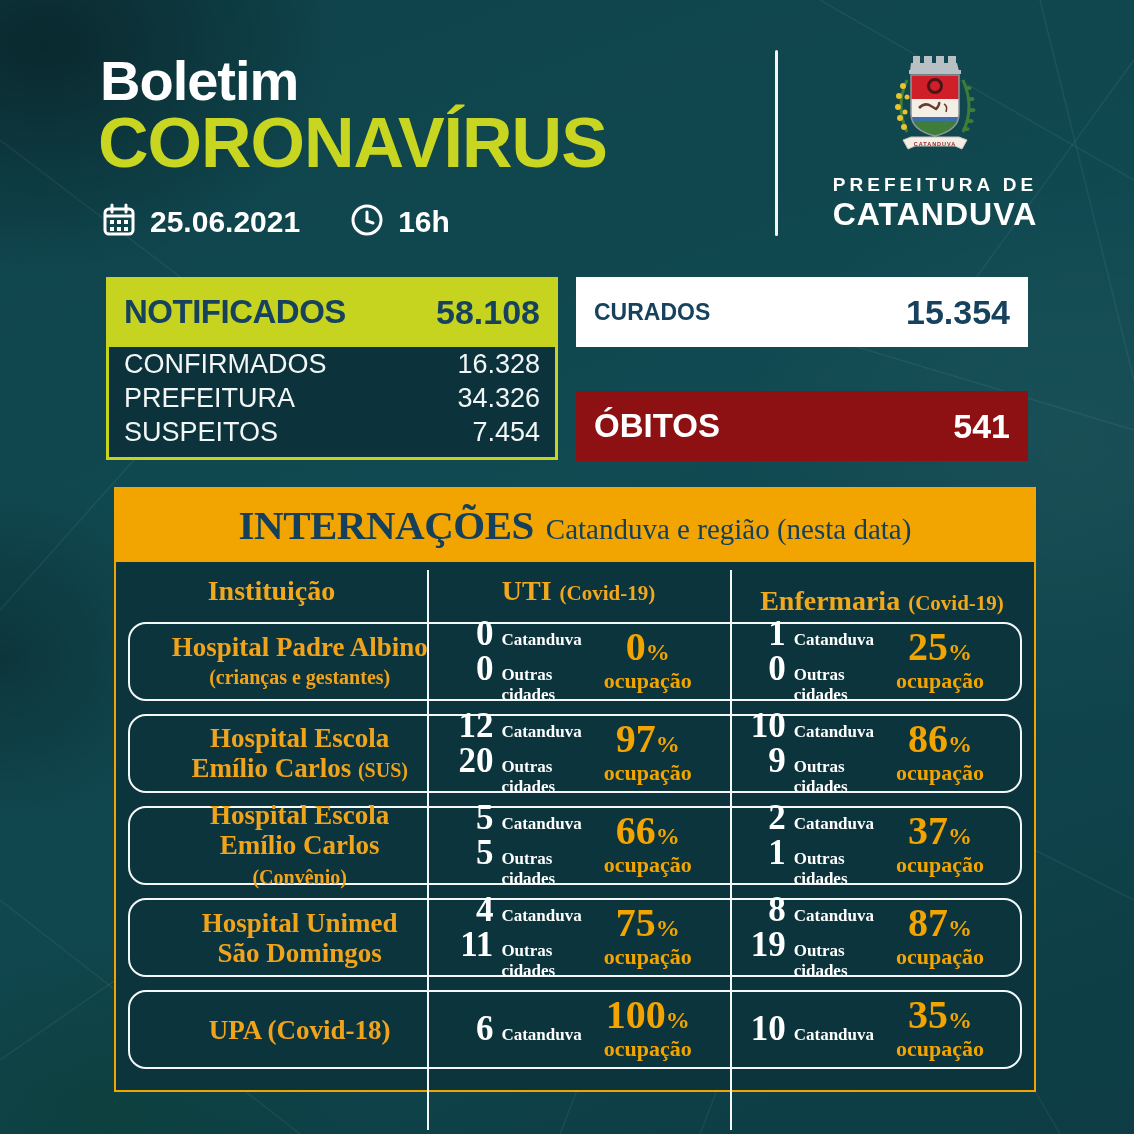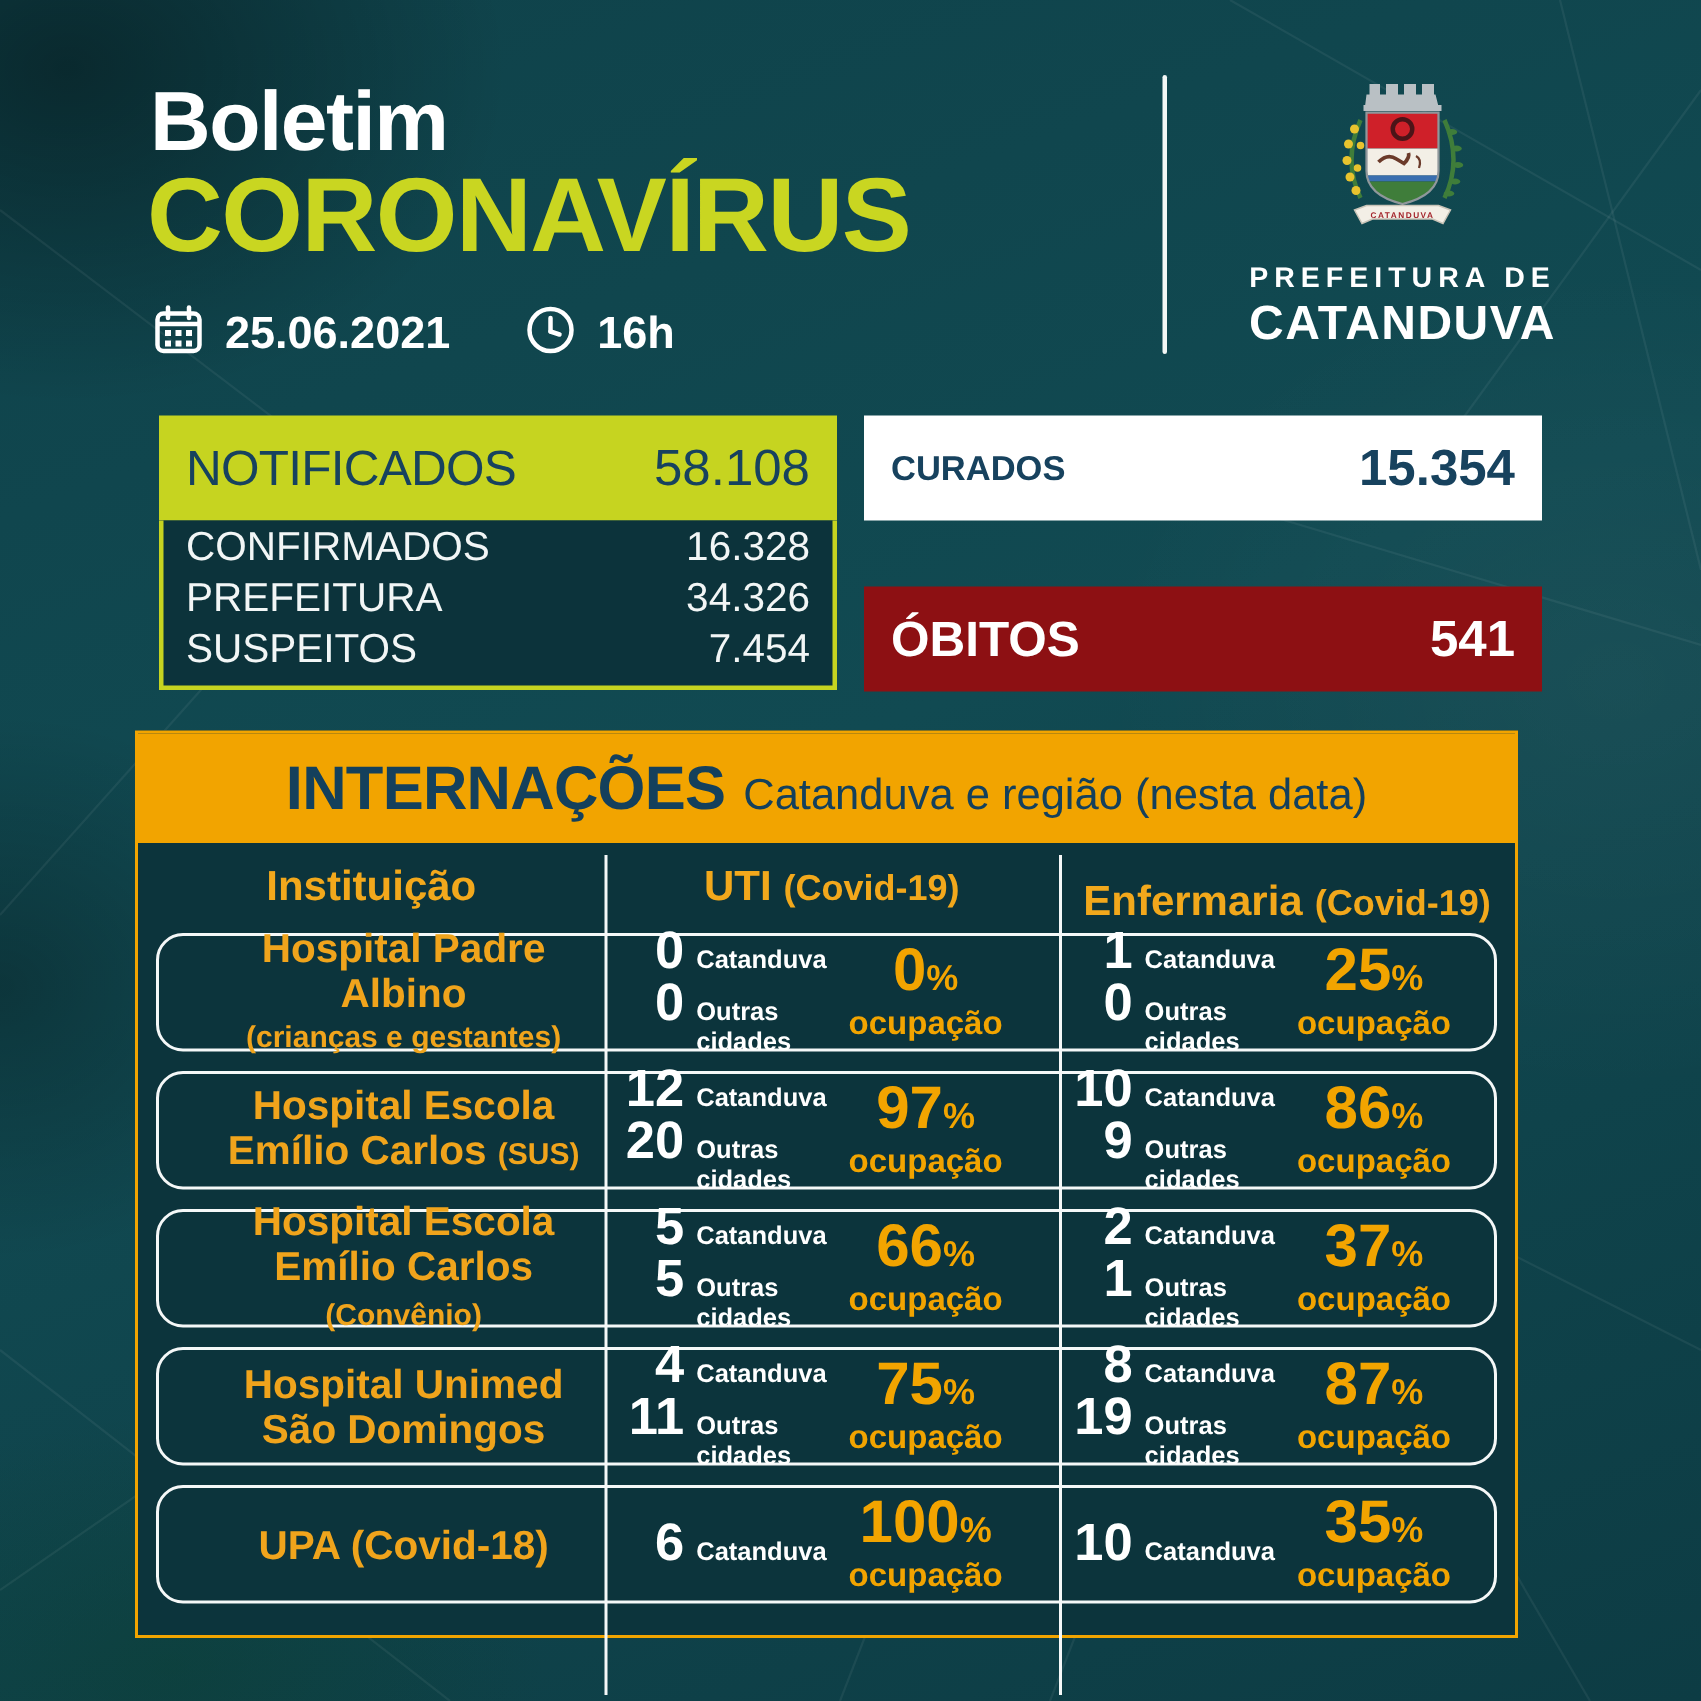--- a/index.html
+++ b/index.html
@@ -26,21 +26,21 @@
   .hd-meta .gap{width:22px;}
   .hd-divider{position:absolute;left:775px;top:50px;width:3px;height:186px;background:#f3f7f5;border-radius:2px;}
   .brand{position:absolute;left:818px;top:52px;width:234px;display:flex;flex-direction:column;align-items:center;}
   .brand .org1{margin-top:6px;font-size:19px;font-weight:700;color:#ffffff;letter-spacing:4px;white-space:nowrap;}
   .brand .org2{font-size:32px;font-weight:800;color:#ffffff;letter-spacing:1px;white-space:nowrap;}
 
   
   .box-notificados{position:absolute;left:106px;top:277px;width:452px;}
   .box-notificados .head{
     background:#c6d420;height:70px;display:flex;align-items:center;justify-content:space-between;
-    padding:0 18px;color:#17425e;font-weight:400;
+    padding:0 18px;color:#17425e;font-weight:700;
   }
   .box-notificados .head .lbl{font-size:33px;letter-spacing:-0.5px;}
   .box-notificados .head .val{font-size:34px;}
   .box-notificados .body{
     background:#0c333b;border:3px solid #c6d420;border-top:none;padding:0 15px 8px 15px;
   }
   .box-notificados .row{display:flex;justify-content:space-between;color:#f2f6f6;font-size:27px;font-weight:500;line-height:34px;}
   .box-curados{
     position:absolute;left:576px;top:277px;width:452px;height:70px;background:#ffffff;
     display:flex;align-items:center;justify-content:space-between;padding:0 18px;box-sizing:border-box;
@@ -51,37 +51,37 @@
   .box-obitos{
     position:absolute;left:576px;top:391px;width:452px;height:70px;background:#8d1013;
     display:flex;align-items:center;justify-content:space-between;padding:0 18px;box-sizing:border-box;
     color:#ffffff;font-weight:800;
   }
   .box-obitos .lbl{font-size:33px;text-align:right;}
   .box-obitos .val{font-size:34px;}
 
   
   .internacoes{
-    position:absolute;left:90px;top:487px;width:922px;height:605px;box-sizing:border-box;
-    border:2px solid #f2a400;background:#0c343c;
+    position:absolute;left:114px;top:487px;width:922px;height:605px;box-sizing:border-box;
+    border:2px solid #f2a400;background:#0c343c;font-family:Liberation Serif, serif;
   }
   .int-header{
     height:73px;background:#f2a400;display:flex;align-items:baseline;justify-content:center;gap:12px;
     color:#14405c;padding-top:0;line-height:73px;
   }
   .int-header .t{font-size:41px;font-weight:800;letter-spacing:-0.5px;}
   .int-header .s{font-size:29px;font-weight:500;}
   .int-body{position:relative;height:530px;}
   .vdiv{position:absolute;top:8px;width:2px;background:#f5f8f8;z-index:0;}
   .vdiv.v1{left:311px;height:578px;top:-65px;}
   .vdiv.v2{left:614px;height:578px;top:-65px;}
   .col-heads{display:flex;height:58px;align-items:center;position:relative;z-index:1;}
   .col-heads .c{display:flex;align-items:baseline;justify-content:center;gap:8px;color:#f2a81c;}
   .col-heads .c .main{font-size:28px;font-weight:700;}
-  .col-heads .c .sub{font-size:24px;font-weight:700;}
+  .col-heads .c .sub{font-size:21px;font-weight:700;}
   .c1{width:311px;} .c2{width:303px;} .c3{flex:1;margin-top:20px;}
 
   .rows{display:flex;flex-direction:column;gap:13px;margin:2px 12px 0 12px;position:relative;z-index:1;}
   .hrow{
     border:2px solid #f5f8f8;border-radius:18px;height:75px;display:flex;align-items:stretch;padding-left:40px;
   }
   .hrow .name{
     width:297px;display:flex;flex-direction:column;align-items:center;justify-content:center;
     color:#f0a41c;text-align:center;line-height:30px;
   }

